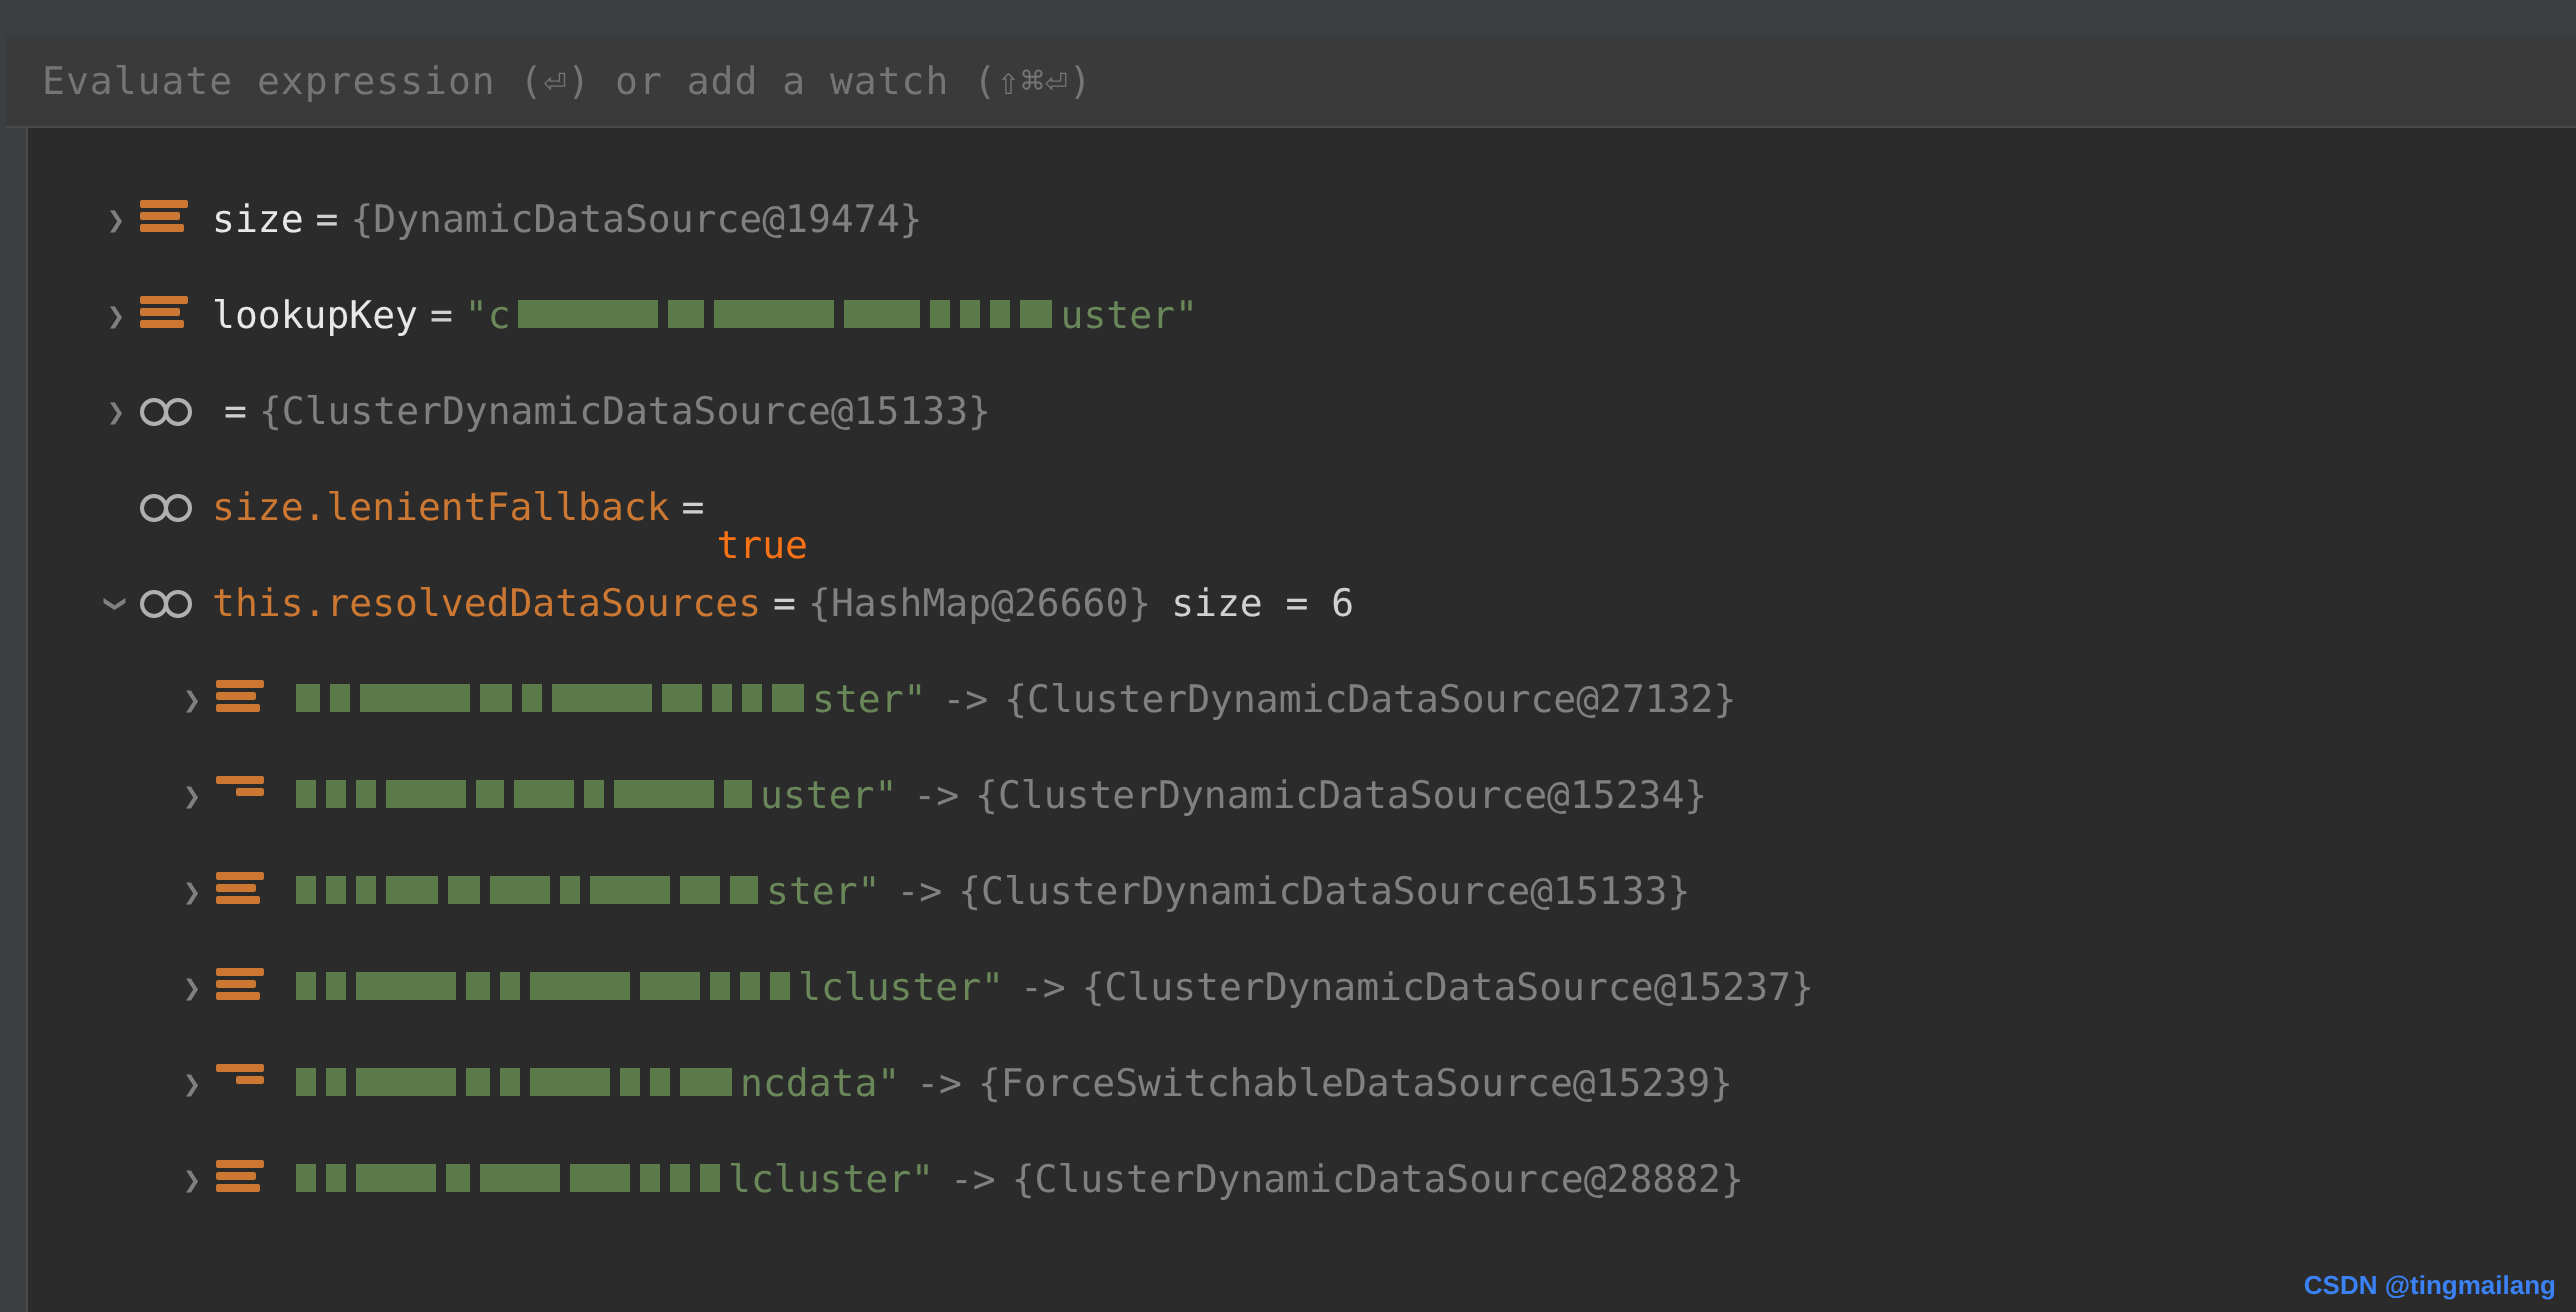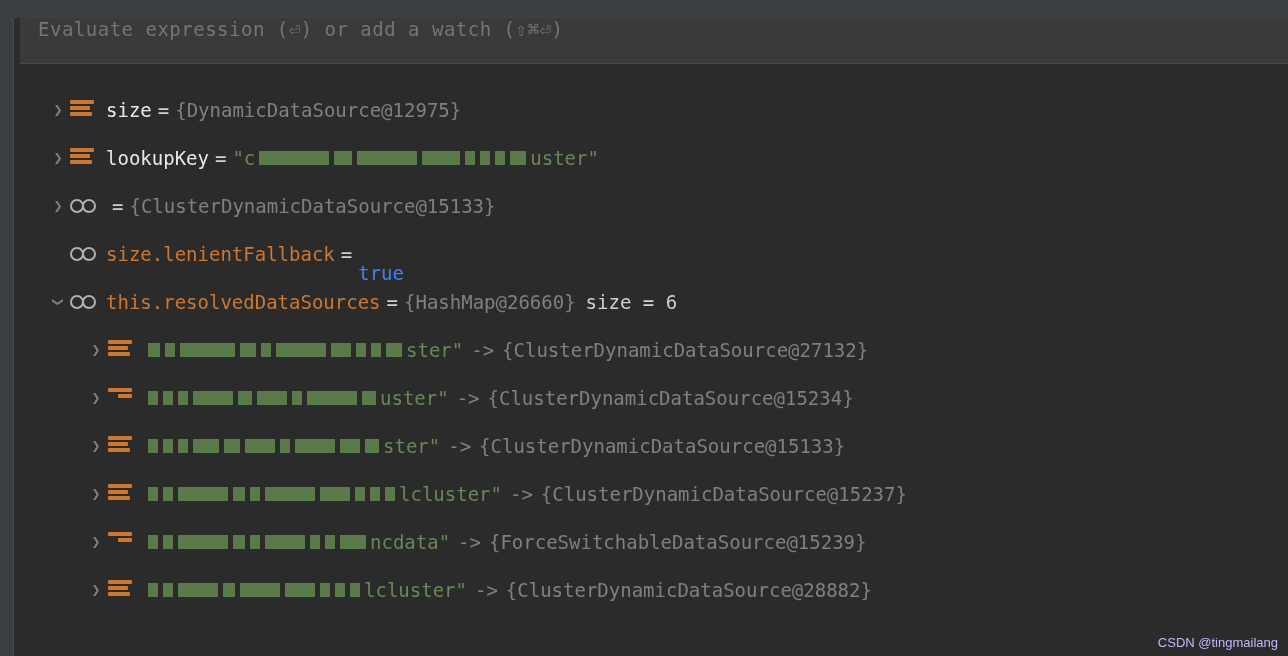--- a/index.html
+++ b/index.html
@@ -29,28 +29,28 @@
     .top-bar {
       position: absolute;
       left: 0;
       top: 0;
       right: 0;
       height: 18px;
       background: #3c3f41;
     }
     .expression-bar {
       position: absolute;
-      left: 20px;
+      left: 3px;
       top: 18px;
       right: 0;
       height: 46px;
       background: #3a3a3a;
       border-bottom: 1px solid #4a4a4a;
       display: flex;
-      align-items: flex-start;
+      align-items: center;
       padding-left: 18px;
     }
     .expression-input {
       color: #808080;
       font-size: 19px;
       letter-spacing: 0.5px;
       font-family: "Menlo", "Monaco", "Consolas", monospace;
       background: transparent;
       border: none;
       width: 100%;
@@ -132,21 +132,21 @@
       color: #cc7832;
     }
     .equals {
       color: #d0d0d0;
       margin: 0 6px;
     }
     .var-value-gray {
       color: #808080;
     }
     .var-value-white {
-      color: #3b82f6;
+      color: #f97316;
       margin-top: 37px;
     }
     .var-value-green {
       color: #6a8759;
     }
     .size-label {
       color: #d0d0d0;
       margin-left: 10px;
     }
     .blurred-text {
@@ -161,23 +161,24 @@
       display: inline-block;
     }
     .map-arrow {
       color: #808080;
       margin: 0 8px;
     }
     .watermark {
       position: absolute;
       right: 10px;
       bottom: 6px;
-      color: #c4b5fd;
+      color: #3b82f6;
       font-size: 13px;
       font-family: sans-serif;
+      font-weight: bold;
     }
   </style>
 </head>
 <body>
 
 <div class="left-gutter"></div>
 <div class="top-bar"></div>
 
 <div class="expression-bar">
   <input type="text" class="expression-input" placeholder="Evaluate expression (⏎) or add a watch (⇧⌘⏎)" style="">
@@ -189,21 +190,21 @@
     <span class="arrow">❯</span>
     <span class="icon-wrap">
       <span class="object-icon">
           <span class="bar b1"></span>
           <span class="bar b2"></span>
           <span class="bar b3"></span>
         </span>
     </span>
     <span class="var-name">size</span>
     <span class="equals">=</span>
-    <span class="var-value-gray">{DynamicDataSource@12975}</span>
+    <span class="var-value-gray">{DynamicDataSource@19474}</span>
   </div>
 
   <div class="var-row level-0">
     <span class="arrow">❯</span>
     <span class="icon-wrap">
       <span class="object-icon">
           <span class="bar b1"></span>
           <span class="bar b2"></span>
           <span class="bar b3"></span>
         </span>

